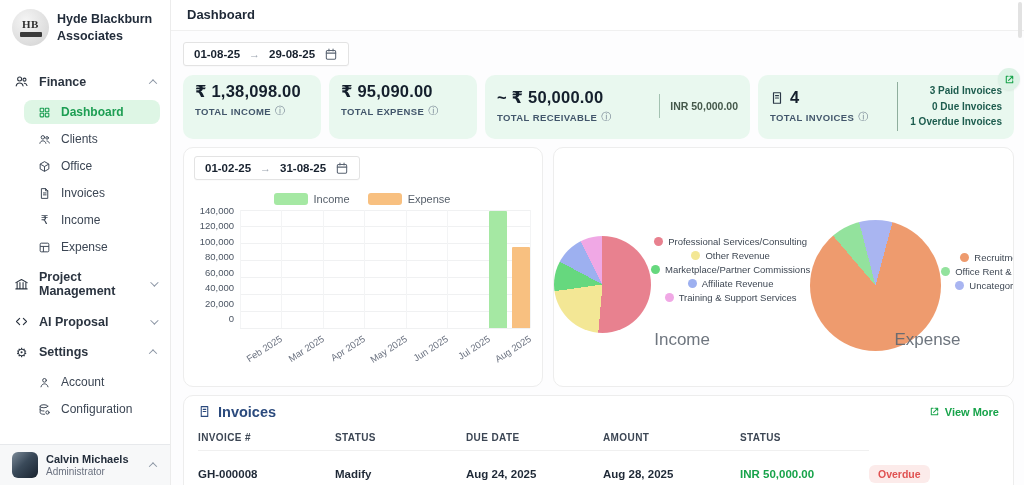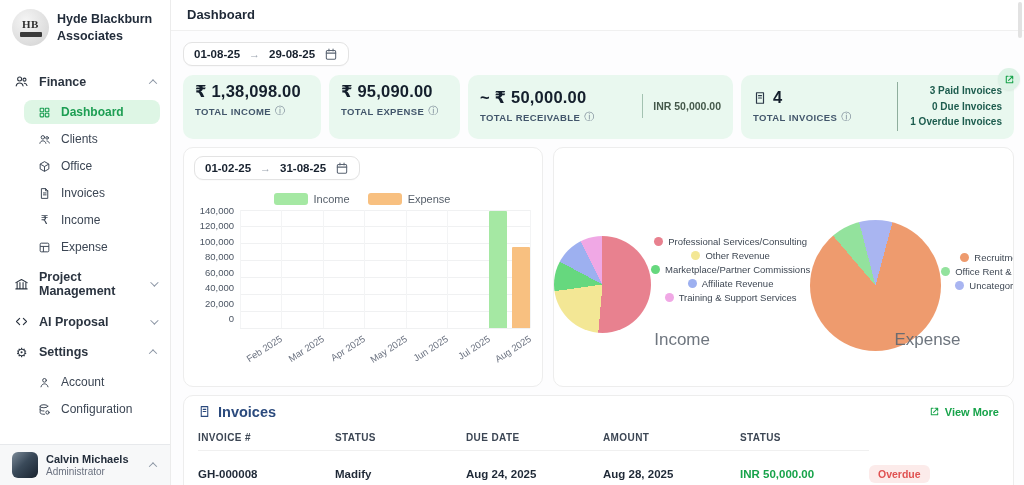--- a/index.html
+++ b/index.html
@@ -27,31 +27,31 @@
   .user-box { display:flex; align-items:center; gap:8px; padding:7px 14px 7px 12px; background:#f7f8f9; border-top:1px solid #e7e9ec; }
   .avatar { width:26px; height:26px; flex:none; border-radius:6px; background:linear-gradient(135deg,#7d8b99 0%,#3a4a5a 45%,#18222e 100%); }
   .user-name { font-size:11px; font-weight:700; color:#232d3b; line-height:1.25; }
   .user-role { font-size:10px; color:#6b7280; }
 
   
   .main { flex:1; display:flex; flex-direction:column; min-width:0; background:#fdfdfe; }
   .main-header { padding:7px 16px 8px; border-bottom:1px solid #f0f0f0; font-size:13px; font-weight:700; color:#1f2937; background:#fff; }
   .content { flex:1; padding:11px 10px 0 12px; }
 
-  .range-pill { display:inline-flex; align-items:center; gap:9px; background:#fff; border:1px solid #e3e3e3; border-radius:9px; padding:4px 10px; font-size:11.5px; font-weight:700; color:#17212e; box-shadow:0 1px 1px rgba(0,0,0,.02); cursor:pointer; }
+  .range-pill { display:inline-flex; align-items:center; gap:9px; background:#fff; border:1px solid #e3e3e3; border-radius:3px; padding:4px 10px; font-size:11.5px; font-weight:700; color:#17212e; box-shadow:0 1px 1px rgba(0,0,0,.02); cursor:pointer; }
   .range-arrow { color:#9aa3af; font-weight:400; font-size:11px; }
   .cal { width:14px; height:14px; color:#5a6472; }
 
   .stats-row { display:flex; gap:8px; margin:9px 0 8px; }
   .stat-card { background:#e9f8ef; border-radius:10px; padding:7px 12px 8px; position:relative; }
   .stat-value { font-size:16.5px; font-weight:700; color:#141f2c; letter-spacing:.2px; white-space:nowrap; }
   .stat-label { display:flex; align-items:center; gap:4px; margin-top:3px; font-size:9.5px; font-weight:700; letter-spacing:.4px; color:#42566b; white-space:nowrap; }
   .info { font-size:10px; color:#6b7a8a; font-weight:400; }
   .card-income { width:138px; }
-  .card-expense { width:131px; }
+  .card-expense { width:148px; }
   .card-receivable { width:265px; display:flex; align-items:center; justify-content:space-between; }
   .side-note { border-left:1px solid #a3c2b1; padding:6px 0 6px 10px; font-size:10.5px; font-weight:600; color:#44584a; white-space:nowrap; }
   .card-invoices { flex:1; display:flex; align-items:center; justify-content:space-between; }
   .inv-left .stat-value { display:flex; align-items:center; gap:6px; }
   .doc-ic { width:14px; height:14px; color:#2b3847; }
   .inv-breakdown { border-left:1px solid #8fae9d; padding:1px 0 1px 12px; text-align:right; font-size:10px; font-weight:600; color:#1d5c4e; line-height:1.55; white-space:nowrap; }
   .open-btn { position:absolute; top:-7px; right:-6px; width:22px; height:22px; border-radius:50%; background:#ddf3e6; display:grid; place-items:center; color:#18a34b; cursor:pointer; box-shadow:0 1px 2px rgba(0,0,0,.06); }
   .ext { width:11px; height:11px; }
 
   .charts-row { display:flex; gap:10px; height:240px; margin-bottom:8px; }

